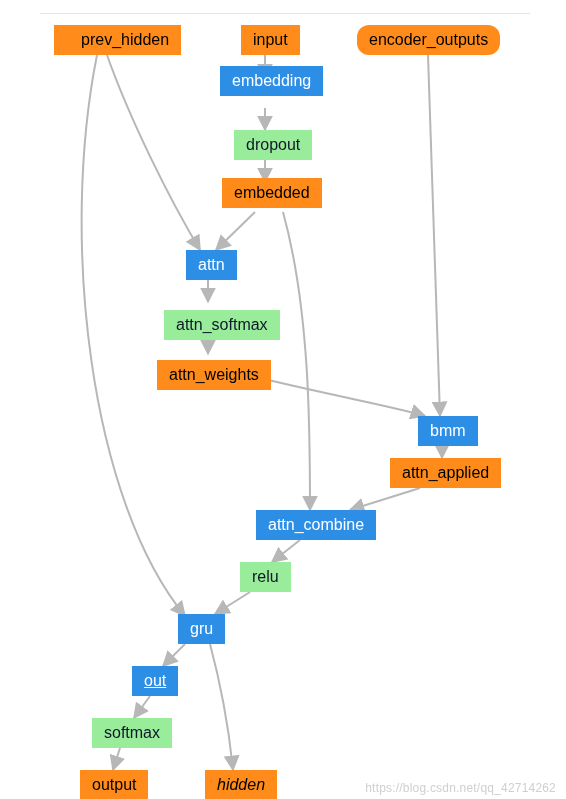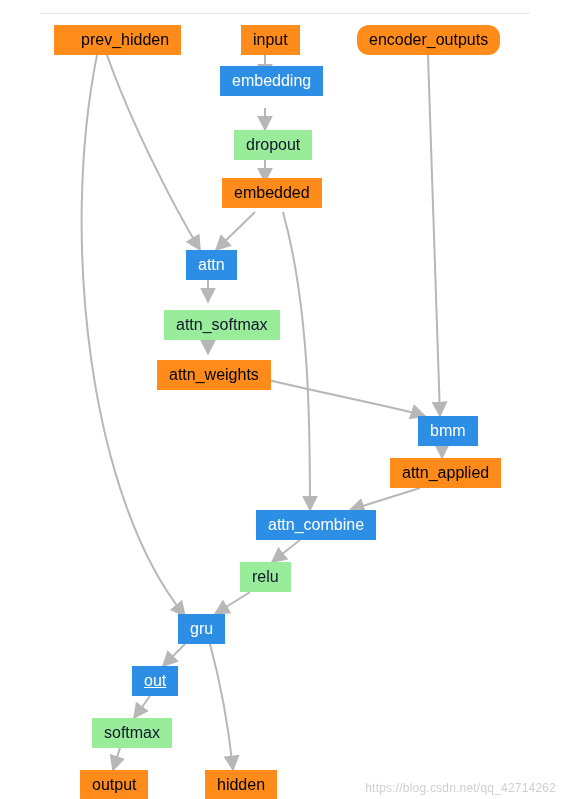--- a/index.html
+++ b/index.html
@@ -110,17 +110,17 @@
 
 <div class="node blue" style="left:418px; top:416px;"><span>bmm</span></div>
 <div class="node orange" style="left:390px; top:458px;text-align:right;"><span>attn_applied</span></div>
 
 <div class="node blue" style="left:256px; top:510px;"><span>attn_combine</span></div>
 <div class="node green" style="left:240px; top:562px;"><span>relu</span></div>
 <div class="node blue" style="left:178px; top:614px;"><span>gru</span></div>
 <div class="node blue" style="left:132px; top:666px;text-decoration:underline;"><span>out</span></div>
 <div class="node green" style="left:92px; top:718px;"><span>softmax</span></div>
 <div class="node orange" style="left:80px; top:770px;"><span>output</span></div>
-<div class="node orange" style="left:205px; top:770px;"><span>hidden</span></div>
+<div class="node orange" style="left:205px; top:770px;font-style:italic;"><span>hidden</span></div>
 
 <div class="baseline" style="top:13px;"></div>
 
 <div class="watermark">https://blog.csdn.net/qq_42714262</div>
 
 </body></html>

